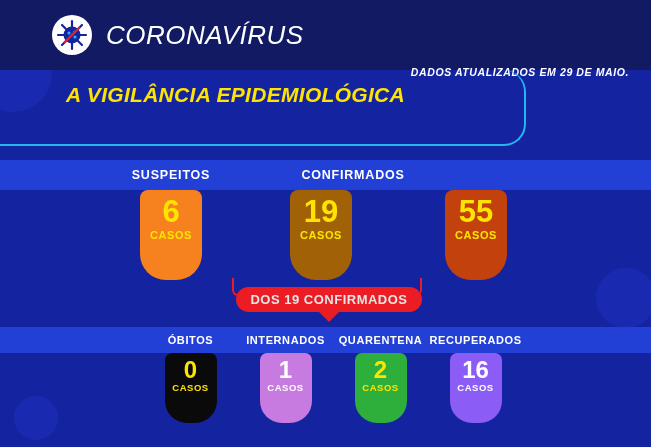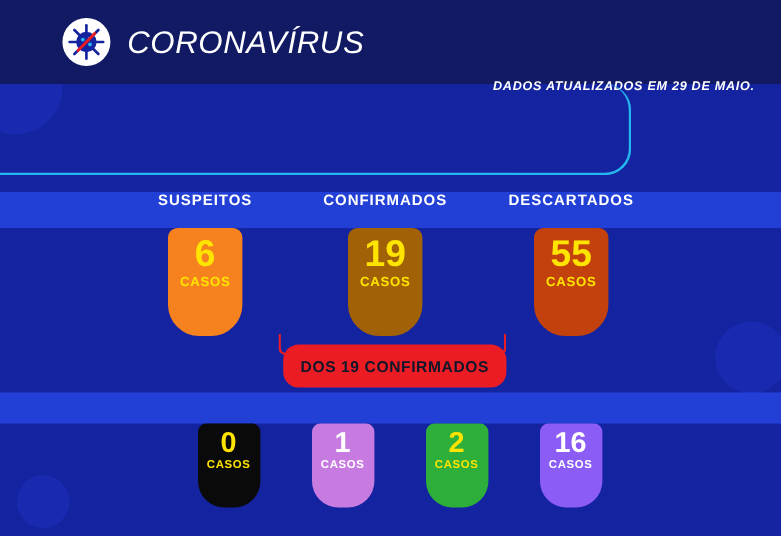--- a/index.html
+++ b/index.html
@@ -94,22 +94,23 @@
 
   
   .band {
     position: absolute; left: 0; top: 160px;
     width: 651px; height: 30px;
     background: #2340d6;
   }
   .labels-row {
     position: absolute; left: 0; top: 160px;
     width: 651px; height: 30px;
-    display: flex; 
+    display: flex; align-items: center;
     padding-left: 96px;
+    gap: 32px;
   }
   .labels-row .lbl {
     color: #ffffff; font-size: 12.5px; font-weight: bold;
     letter-spacing: .8px; text-align: center;
   }
   .lbl-susp { width: 150px; }
   .lbl-conf { width: 150px; }
   .lbl-desc { width: 160px; }
 
   
@@ -142,24 +143,24 @@
   .bracket {
     position: absolute; left: 232px; top: 278px;
     width: 190px; height: 18px;
     border-left: 2px solid #ec1c24;
     border-right: 2px solid #ec1c24;
     border-bottom: 2px solid #ec1c24;
     border-radius: 0 0 6px 6px;
   }
   .pill {
     position: absolute; left: 236px; top: 287px;
-    width: 186px; height: 36px;
+    width: 186px; height: 25px;
     background: #ec1c24;
     border-radius: 13px;
-    color: #0f172a;
+    color: #e5e5e5;
     font-size: 13px; font-weight: bold; letter-spacing: .5px;
     display: flex; align-items: center; justify-content: center;
   }
   .arrow-down {
     position: absolute; left: 318px; top: 311px;
     width: 0; height: 0;
     border-left: 11px solid transparent;
     border-right: 11px solid transparent;
     border-top: 11px solid #ec1c24;
   }
@@ -229,27 +230,27 @@
           <circle cx="19.5" cy="14" r="1.2" fill="#25b6ef"></circle>
           <line x1="10" y1="24" x2="24" y2="10" stroke="#ec1c24" stroke-width="2.4" stroke-linecap="round"></line>
         </svg>
       </div>
       <div class="brand">CORONAVÍRUS</div>
     </div>
     <div class="updated">DADOS ATUALIZADOS EM 29 DE MAIO.</div>
   </div>
 
   <div class="headline">
+    <h1>A VIGILÂNCIA EPIDEMIOLÓGICA</h1>
   </div>
 
   <div class="band"></div>
   <div class="labels-row">
     <div class="lbl lbl-susp">SUSPEITOS</div>
     <div class="lbl lbl-conf">CONFIRMADOS</div>
-    <div class="lbl lbl-desc">DESCARTADOS</div>
   </div>
 
   <div class="counters">
     <div class="ccol">
       <div class="shield s-orange">
         <div class="num">6</div>
         <div class="cas">CASOS</div>
       </div>
     </div>
     <div class="ccol">
@@ -264,20 +265,26 @@
         <div class="cas">CASOS</div>
       </div>
     </div>
   </div>
 
   <div class="bracket"></div>
   <div class="pill">DOS 19 CONFIRMADOS</div>
   <div class="arrow-down"></div>
 
   <div class="band2"></div>
+  <div class="labels-row2">
+    <div class="lbl2">ÓBITOS</div>
+    <div class="lbl2">INTERNADOS</div>
+    <div class="lbl2">QUARENTENA</div>
+    <div class="lbl2">RECUPERADOS</div>
+  </div>
 
   <div class="counters2">
     <div class="c2col">
       <div class="shield2 s-black">
         <div class="num">0</div>
         <div class="cas">CASOS</div>
       </div>
     </div>
     <div class="c2col">
       <div class="shield2 s-purple">

